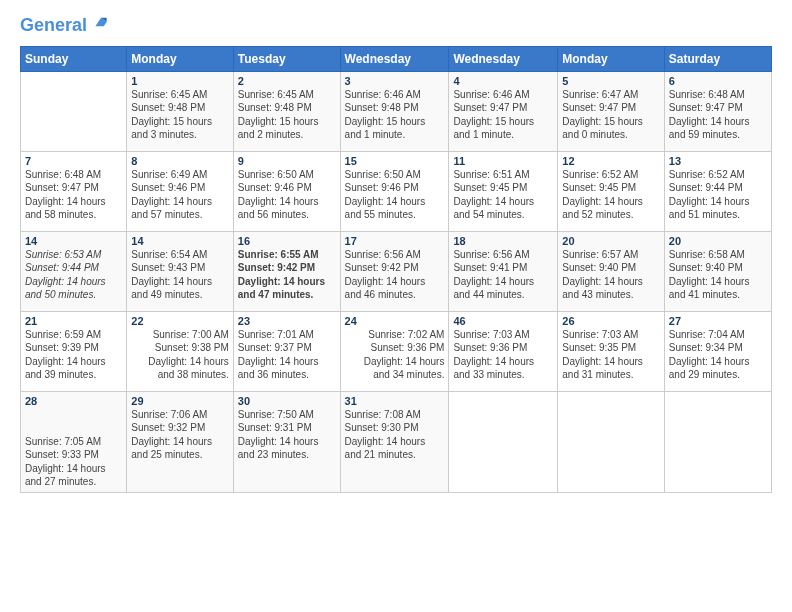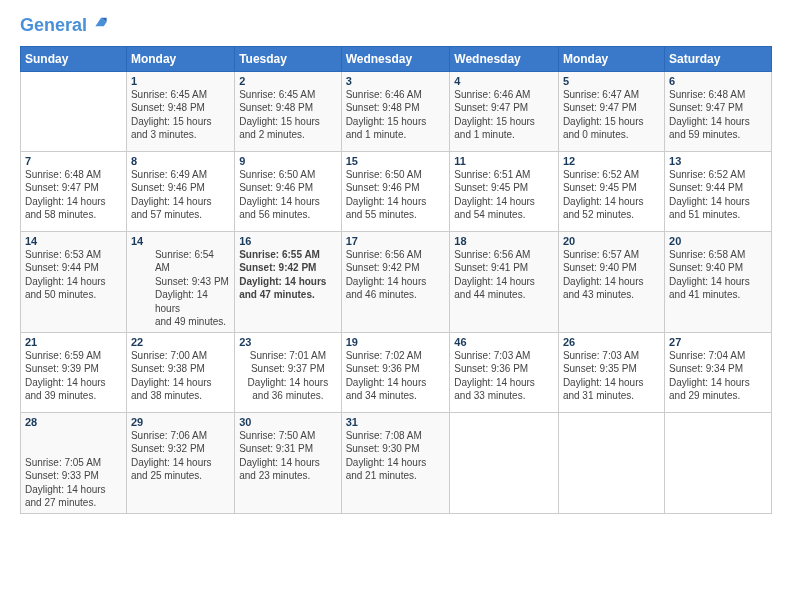--- a/index.html
+++ b/index.html
@@ -226,28 +226,28 @@
             <span class="day-number">13</span>
             <div class="day-info" style="white-space: pre-line;">Sunrise: 6:52 AM
 Sunset: 9:44 PM
 Daylight: 14 hours
 and 51 minutes.</div>
           </td>
         </tr>
         <tr>
           <td>
             <span class="day-number">14</span>
-            <div class="day-info" style="white-space: pre-line;">Sunrise: 6:53 AM
+            <div class="day-info" style="white-space: pre-line; font-style: italic;">Sunrise: 6:53 AM
 Sunset: 9:44 PM
 Daylight: 14 hours
 and 50 minutes.</div>
           </td>
           <td>
             <span class="day-number">14</span>
-            <div class="day-info" style="white-space: pre-line; margin-left: 24px;">Sunrise: 6:54 AM
+            <div class="day-info" style="white-space: pre-line;">Sunrise: 6:54 AM
 Sunset: 9:43 PM
 Daylight: 14 hours
 and 49 minutes.</div>
           </td>
           <td>
             <span class="day-number">16</span>
             <div class="day-info" style="white-space: pre-line; font-weight: bold;">Sunrise: 6:55 AM
 Sunset: 9:42 PM
 Daylight: 14 hours
 and 47 minutes.</div>
@@ -284,35 +284,35 @@
         <tr>
           <td>
             <span class="day-number">21</span>
             <div class="day-info" style="white-space: pre-line;">Sunrise: 6:59 AM
 Sunset: 9:39 PM
 Daylight: 14 hours
 and 39 minutes.</div>
           </td>
           <td>
             <span class="day-number">22</span>
-            <div class="day-info" style="white-space: pre-line;">Sunrise: 7:00 AM
+            <div class="day-info" style="white-space: pre-line; text-align: right;">Sunrise: 7:00 AM
 Sunset: 9:38 PM
 Daylight: 14 hours
 and 38 minutes.</div>
           </td>
           <td>
             <span class="day-number">23</span>
-            <div class="day-info" style="white-space: pre-line; text-align: center;">Sunrise: 7:01 AM
+            <div class="day-info" style="white-space: pre-line;">Sunrise: 7:01 AM
 Sunset: 9:37 PM
 Daylight: 14 hours
 and 36 minutes.</div>
           </td>
           <td>
-            <span class="day-number">19</span>
-            <div class="day-info" style="white-space: pre-line;">Sunrise: 7:02 AM
+            <span class="day-number">24</span>
+            <div class="day-info" style="white-space: pre-line; text-align: right;">Sunrise: 7:02 AM
 Sunset: 9:36 PM
 Daylight: 14 hours
 and 34 minutes.</div>
           </td>
           <td>
             <span class="day-number">46</span>
             <div class="day-info" style="white-space: pre-line;">Sunrise: 7:03 AM
 Sunset: 9:36 PM
 Daylight: 14 hours
 and 33 minutes.</div>

